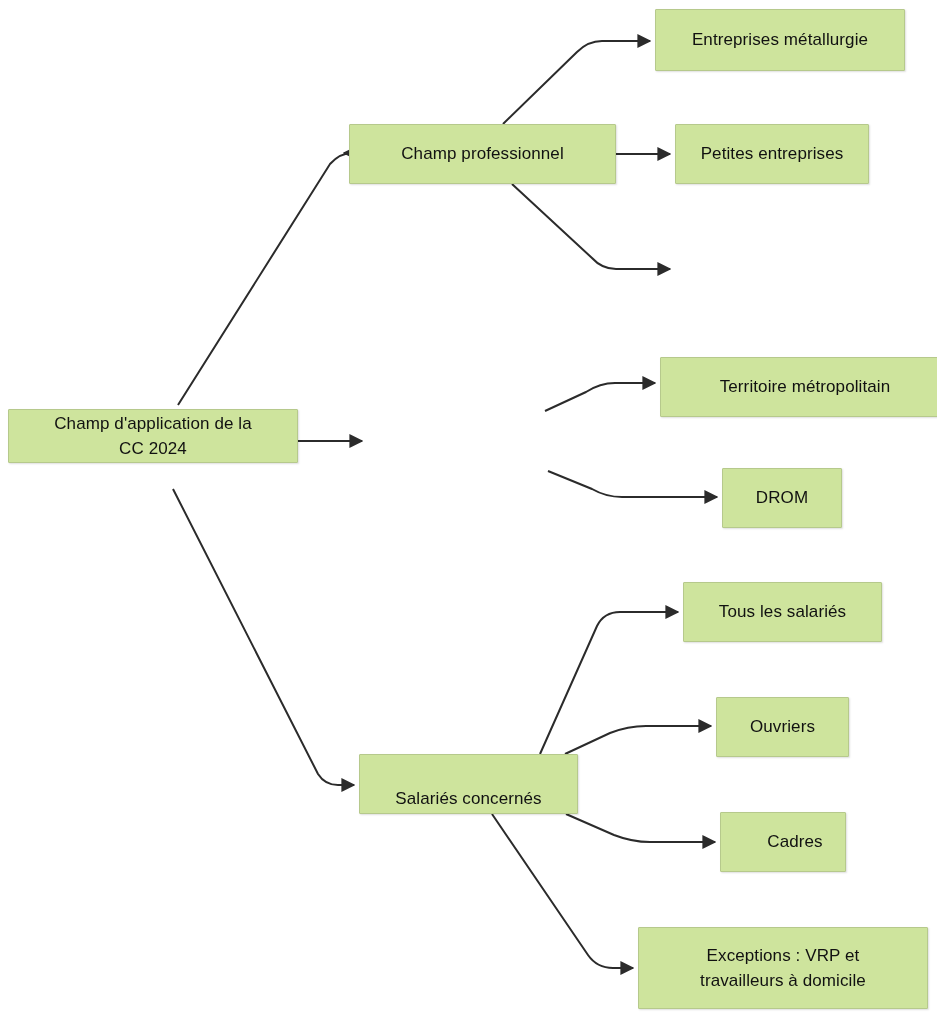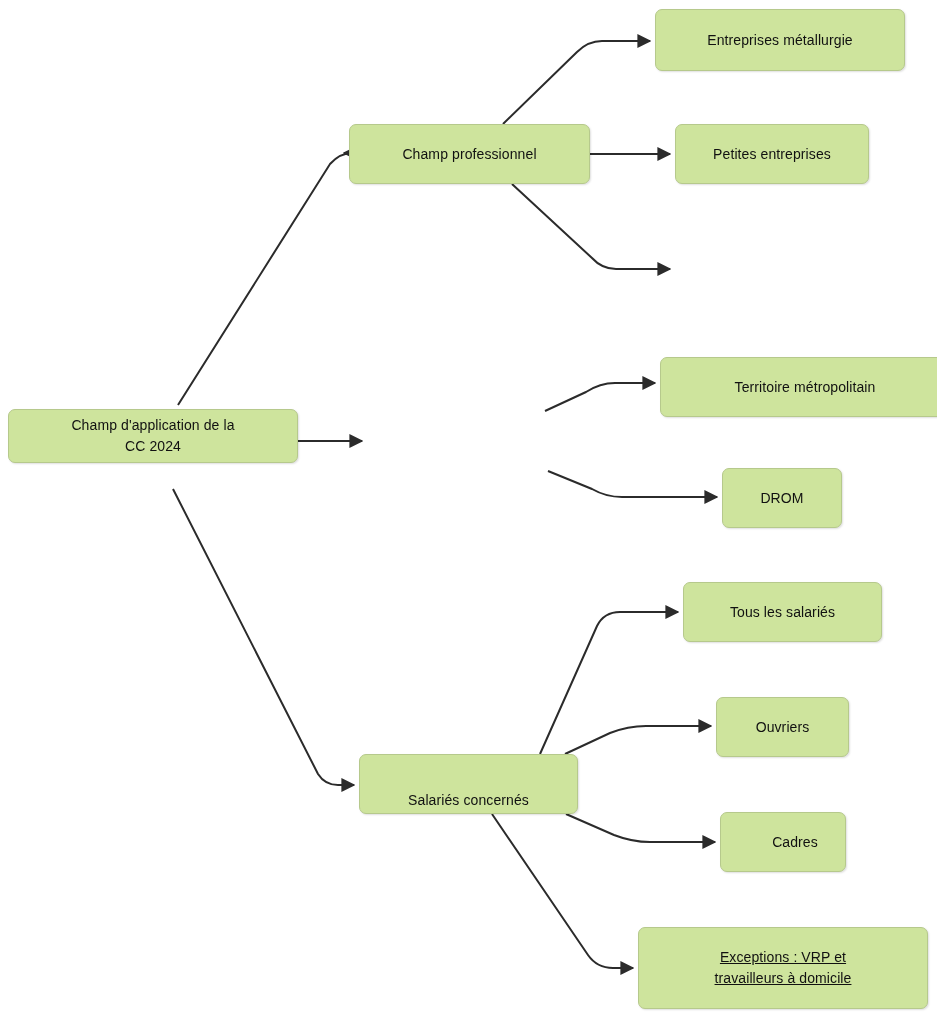--- a/index.html
+++ b/index.html
@@ -24,27 +24,27 @@
     top: 0;
     width: 937px;
     height: 1024px;
     pointer-events: none;
   }
   .node {
     position: absolute;
     box-sizing: border-box;
     background: #cee49d;
     border: 1px solid #b6c98c;
-    border-radius: 7px;
+    border-radius: 1px;
     display: flex;
     align-items: center;
     justify-content: center;
     text-align: center;
     color: #111111;
-    font-size: 14px;
+    font-size: 17px;
     line-height: 1.5;
     letter-spacing: 0.1px;
     box-shadow: 1px 1px 2px rgba(0,0,0,0.13);
     padding: 2px 8px;
   }
   .node .label {
     display: block;
     white-space: pre-line;
   }
 </style>
@@ -83,21 +83,21 @@
     <path d="M 566 814 L 614 835 Q 632 842 650 842 L 715 842" fill="none" stroke="#2b2b2b" stroke-width="2" marker-end="url(#arrowhead)"></path>
 
     <path d="M 492 814 L 588 955 Q 597 968 613 968 L 633 968" fill="none" stroke="#2b2b2b" stroke-width="2" marker-end="url(#arrowhead)"></path>
   </svg>
 
   <div class="node" style="left:8px; top:409px; width:290px; height:54px;">
     <span class="label">Champ d'application de la
 CC 2024</span>
   </div>
 
-  <div class="node" style="left:349px; top:124px; width:241px; height:60px;">
+  <div class="node" style="left:349px; top:124px; width:267px; height:60px;">
     <span class="label">Champ professionnel</span>
   </div>
 
 
   <div class="node" style="left:359px; top:754px; width:219px; height:60px;align-items:flex-end;">
     <span class="label">Salariés concernés</span>
   </div>
 
   <div class="node" style="left:655px; top:9px; width:250px; height:62px;">
     <span class="label">Entreprises métallurgie</span>
@@ -121,18 +121,18 @@
   </div>
 
   <div class="node" style="left:716px; top:697px; width:133px; height:60px;">
     <span class="label">Ouvriers</span>
   </div>
 
   <div class="node" style="left:720px; top:812px; width:126px; height:60px;padding-left:32px;">
     <span class="label">Cadres</span>
   </div>
 
-  <div class="node" style="left:638px; top:927px; width:290px; height:82px;text-decoration:underline;">
+  <div class="node" style="left:638px; top:927px; width:290px; height:82px;">
     <span class="label">Exceptions : VRP et
 travailleurs à domicile</span>
   </div>
 
 </div>
 
 </body></html>

